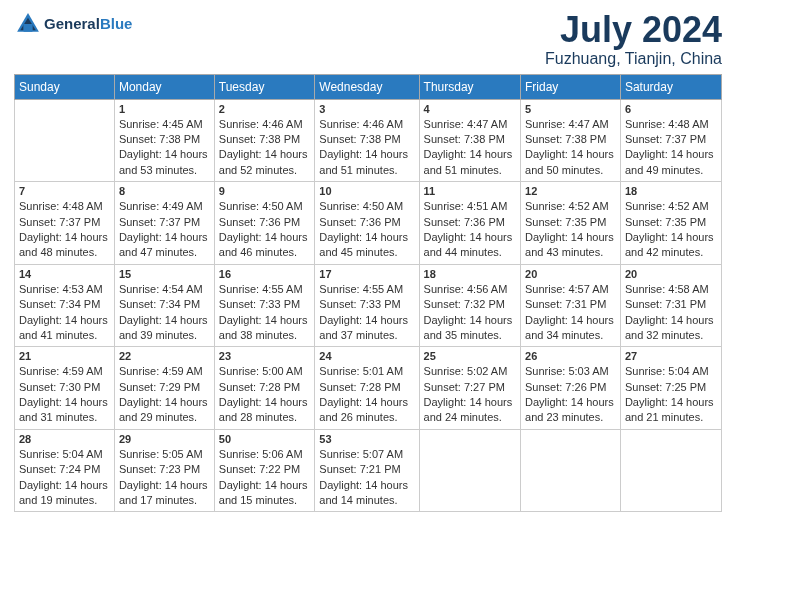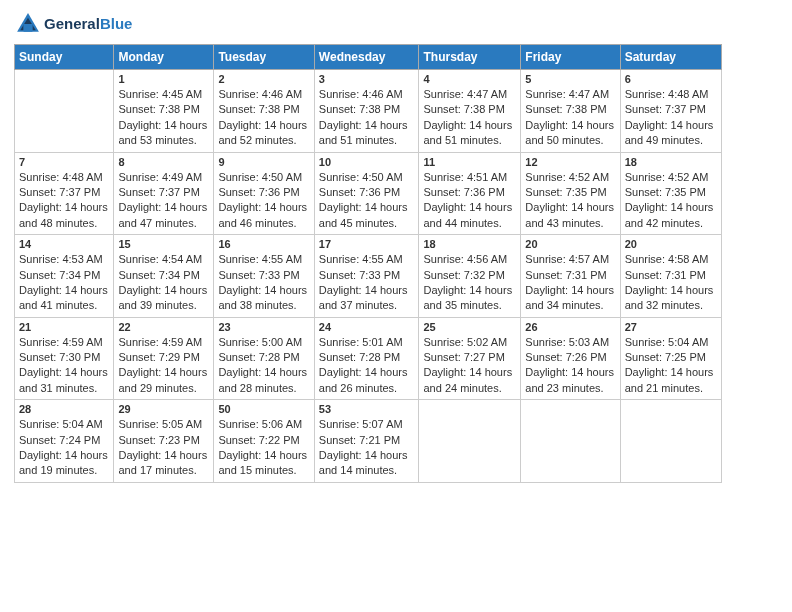--- a/index.html
+++ b/index.html
@@ -44,21 +44,21 @@
       font-weight: normal;
     }
     .calendar {
       width: 100%;
       border-collapse: collapse;
     }
     .calendar thead tr th {
       background-color: #2a7abf;
       color: #fff;
       font-size: 12px;
-      font-weight: bold;
+      font-weight: normal;
       padding: 5px 4px;
       text-align: left;
       border: 1px solid #aaa;
     }
     .calendar tbody tr td {
       vertical-align: top;
       border: 1px solid #ccc;
       padding: 3px 4px;
       font-size: 9.5px;
       color: #222;
@@ -95,20 +95,24 @@
         <polygon points="18,4 32,28 4,28" fill="#2a7abf"></polygon>
         <polygon points="18,10 28,26 8,26" fill="#1a3a5c"></polygon>
         <rect x="12" y="18" width="12" height="10" fill="#2a7abf" rx="1"></rect>
       </svg>
       <div>
         <div style="font-size:15px;font-weight:bold;color:#1a3a5c;line-height:1.1;">
           <span style="color:#1a3a5c;">General</span><span style="color:#2a7abf;">Blue</span>
         </div>
       </div>
     </div>
+    <div class="title-block">
+      <div class="month-title">July 2024</div>
+      <div class="location-title">Fuzhuang, Tianjin, China</div>
+    </div>
   </div>
 
   <table class="calendar">
     <thead>
       <tr>
         <th>Sunday</th>
         <th>Monday</th>
         <th>Tuesday</th>
         <th>Wednesday</th>
         <th>Thursday</th>

